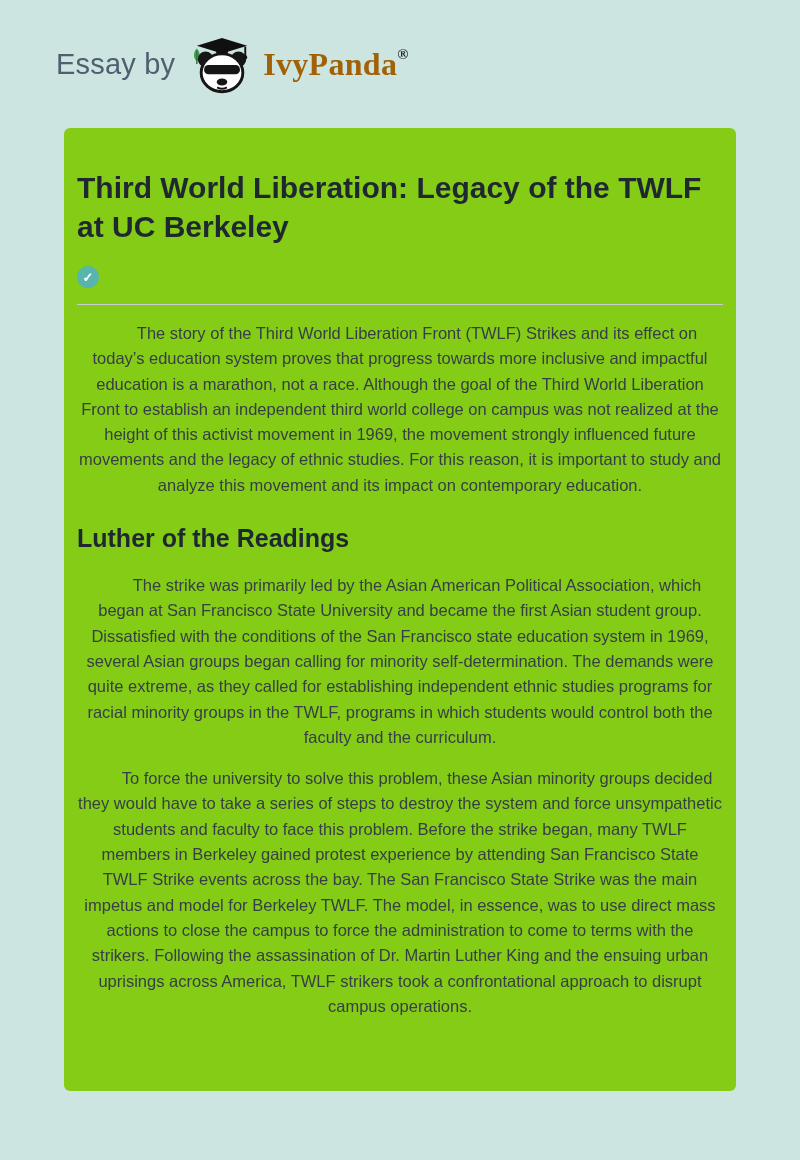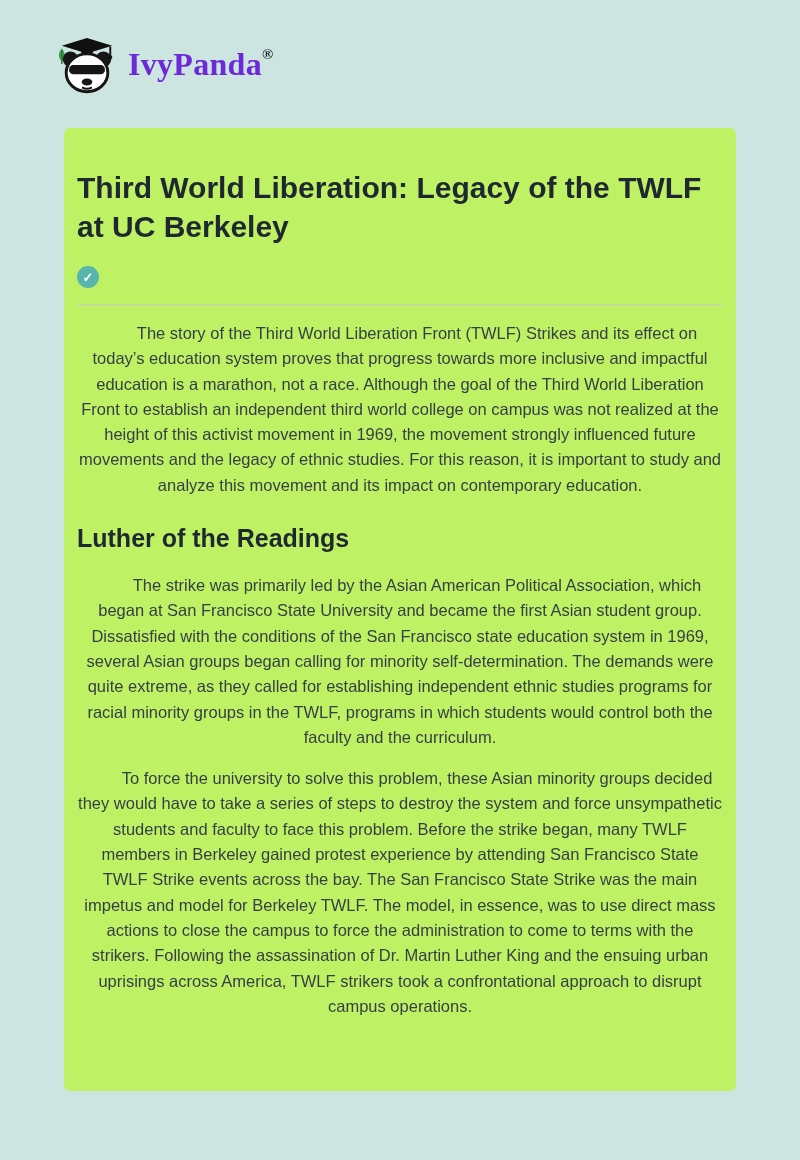--- a/index.html
+++ b/index.html
@@ -34,38 +34,38 @@
     width: 62px;
     height: 62px;
     margin-right: 10px;
     position: relative;
     top: 2px;
   }
   .brand-name {
     font-family: "Liberation Serif", serif;
     font-weight: 700;
     font-size: 32px;
-    color: #6d28d9;
+    color: #a16207;
     letter-spacing: 0.3px;
   }
   .brand-reg {
     font-family: "Liberation Serif", serif;
     font-weight: 700;
     font-size: 15px;
     color: #1d2731;
     vertical-align: super;
     position: relative;
     top: -9px;
   }
 
   
   .card {
     width: 672px;
     margin: 0 auto;
-    background: #bef264;
+    background: #84cc16;
     border-radius: 6px;
     padding: 40px 13px 56px 13px;
   }
   .article-title {
     font-size: 30px;
     line-height: 1.3;
     font-weight: 700;
     color: #1f2831;
     margin-bottom: 20px;
   }
@@ -107,20 +107,21 @@
     font-size: 25px;
     font-weight: 700;
     color: #1f2831;
     margin: 26px 0 20px 0;
   }
 </style>
 </head>
 <body>
 
 <header class="site-header">
+  <span class="essay-by">Essay by</span>
 
   <div class="brand-lockup">
     <span class="panda-logo">
       <svg viewBox="0 0 64 64" width="62" height="62" aria-hidden="true">
 
         <path d="M6 14 C2 18 2 24 6 27 C10 24 10 18 6 14 Z" fill="#3f9e4f"></path>
         <path d="M6 16 L6 30" stroke="#2f7a3c" stroke-width="1.6" fill="none"></path>
 
         <circle cx="15" cy="25" r="8" fill="#161616"></circle>
         <circle cx="49" cy="25" r="8" fill="#161616"></circle>

